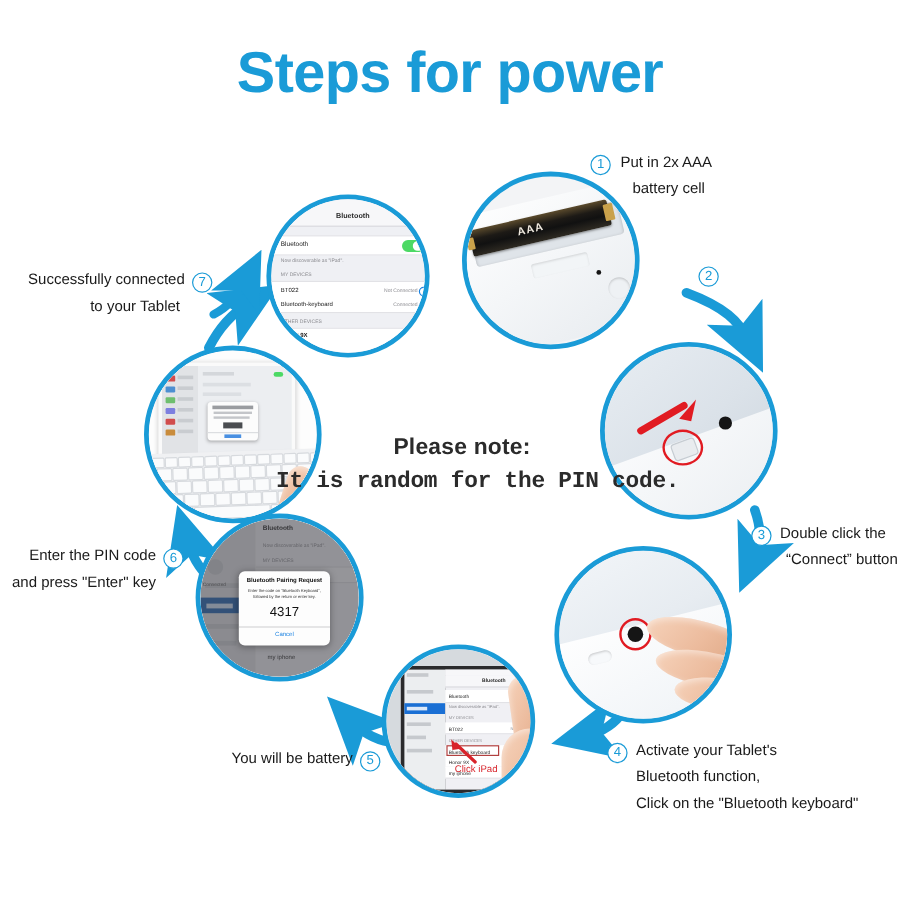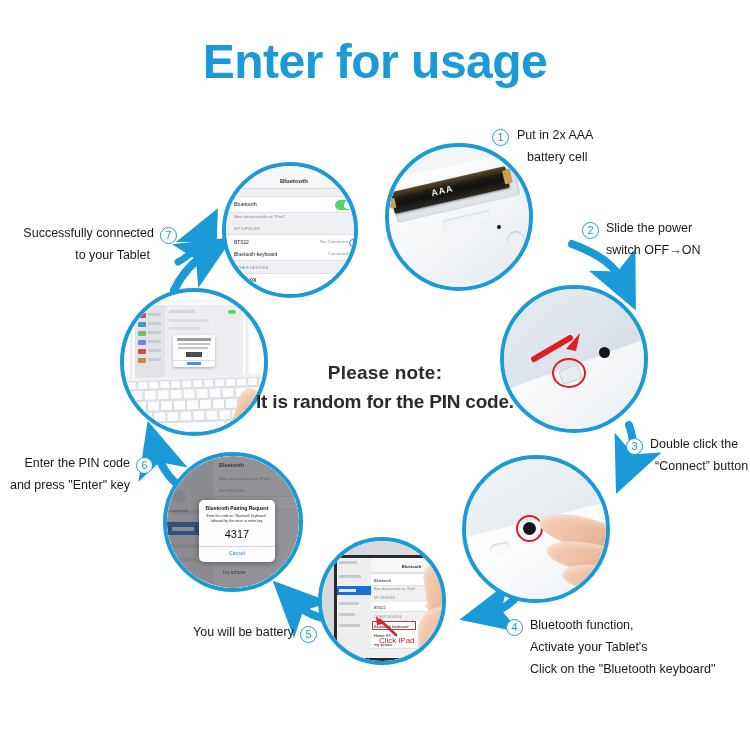--- a/index.html
+++ b/index.html
@@ -17,21 +17,21 @@
     font-size:48px;font-weight:bold;color:#1a9bd7;letter-spacing:-0.5px;
     line-height:1;
   }
 
   
   .note{
     position:absolute;left:230px;top:358px;width:310px;text-align:center;
     color:#2b2b2b;font-weight:bold;line-height:1.55;
   }
   .note .note-l1{font-size:19px;display:block;letter-spacing:0.2px;}
-  .note .note-l2{font-size:19px;display:block;letter-spacing:-0.2px;white-space:nowrap;}
+  .note .note-l2{font-size:19px;display:block;letter-spacing:-0.2px;white-space:nowrap;font-family:Liberation Mono, monospace;}
 
   
   .cap{position:absolute;color:#1a1a1a;font-size:12.5px;line-height:1.75;white-space:nowrap;}
   .cap .ln{display:block;}
   .badge{
     position:absolute;width:17px;height:17px;border-radius:50%;
     border:1.4px solid #1a9bd7;color:#1a9bd7;font-size:11px;font-weight:normal;
     display:flex;align-items:center;justify-content:center;line-height:1;
     background:#fff;box-sizing:border-box;
   }
@@ -85,21 +85,21 @@
     box-shadow:0 2px 3px rgba(0,0,0,.18);overflow:hidden;}
   .key{position:absolute;background:#fafbfc;border:1px solid #d7dade;border-radius:1.5px;}
 
   svg.arrows{position:absolute;left:0;top:0;width:750px;height:750px;pointer-events:none;}
 </style>
 </head>
 <body>
 
 <div id="stage">
 
-  <div class="title">Enter for usage</div>
+  <div class="title">Steps for power</div>
 
   <svg class="arrows" viewBox="0 0 750 750">
     <defs>
       <marker id="ah" markerWidth="7" markerHeight="7" refX="3.2" refY="3.2" orient="auto">
         <path d="M0,0 L7,3.2 L0,6.4 L1.6,3.2 Z" fill="#1a9bd7"></path>
       </marker>
     </defs>
 
     <path d="M572,244 C604,256 616,268 623,283" stroke="#1a9bd7" stroke-width="8" fill="none" stroke-linecap="round" marker-end="url(#ah)"></path>
 
@@ -222,21 +222,21 @@
       </svg>
       <div class="clickhere" style="left:57px;top:95px;">Click iPad</div>
 
       <div class="finger" style="left:104px;top:22px;width:26px;height:64px;
            border-radius:14px 14px 10px 10px;transform:rotate(-8deg);"></div>
       <div class="finger" style="left:96px;top:66px;width:52px;height:62px;
            border-radius:24px 18px 12px 18px;"></div>
     </div>
   </div>
 
-  <div class="node" style="left:163px;top:452px;width:140px;height:140px;">
+  <div class="node" style="left:163px;top:428px;width:140px;height:140px;">
     <div class="inner">
       <div class="screen" style="left:0;top:0;width:140px;height:140px;background:#e8e9eb;"></div>
 
       <div style="position:absolute;left:0;top:0;width:46px;height:140px;background:#dfe1e4;">
         <div style="position:absolute;left:6px;top:34px;width:13px;height:13px;border-radius:50%;
              background:#ccced2;"></div>
         <div style="position:absolute;left:4px;top:54px;width:36px;height:4px;background:#cdcfd3;"></div>
         <div style="position:absolute;left:0;top:66px;right:0;height:13px;background:#1d5fb0;"></div>
         <div style="position:absolute;left:5px;top:71px;width:22px;height:4px;background:#cfe0f5;"></div>
         <div style="position:absolute;left:4px;top:88px;width:30px;height:4px;background:#cdcfd3;"></div>
@@ -412,35 +412,31 @@
     <span class="note-l2">It is random for the PIN code.</span>
   </div>
 
   <div class="badge" style="left:492px;top:129px;">1</div>
   <div class="cap" style="left:517px;top:125px;">
     <span class="ln">Put in 2x AAA</span>
     <span class="ln" style="padding-left:10px;">battery cell</span>
   </div>
 
   <div class="badge" style="left:582px;top:222px;">2</div>
-  <div class="cap" style="left:606px;top:218px;">
-    <span class="ln">Slide the power</span>
-    <span class="ln">switch OFF→ON</span>
-  </div>
 
   <div class="badge" style="left:626px;top:438px;">3</div>
   <div class="cap" style="left:650px;top:434px;">
     <span class="ln">Double click the</span>
     <span class="ln" style="padding-left:5px;">“Connect” button</span>
   </div>
 
   <div class="badge" style="left:506px;top:619px;">4</div>
   <div class="cap" style="left:530px;top:615px;">
+    <span class="ln">Activate your Tablet's</span>
     <span class="ln">Bluetooth function,</span>
-    <span class="ln">Activate your Tablet's</span>
     <span class="ln">Click on the "Bluetooth keyboard"</span>
   </div>
 
   <div class="badge" style="left:300px;top:626px;">5</div>
   <div class="cap" style="left:120px;top:622px;width:174px;text-align:right;">
     <span class="ln">You will be battery</span>
   </div>
 
   <div class="badge" style="left:136px;top:457px;">6</div>
   <div class="cap" style="left:-10px;top:453px;width:140px;text-align:right;">

